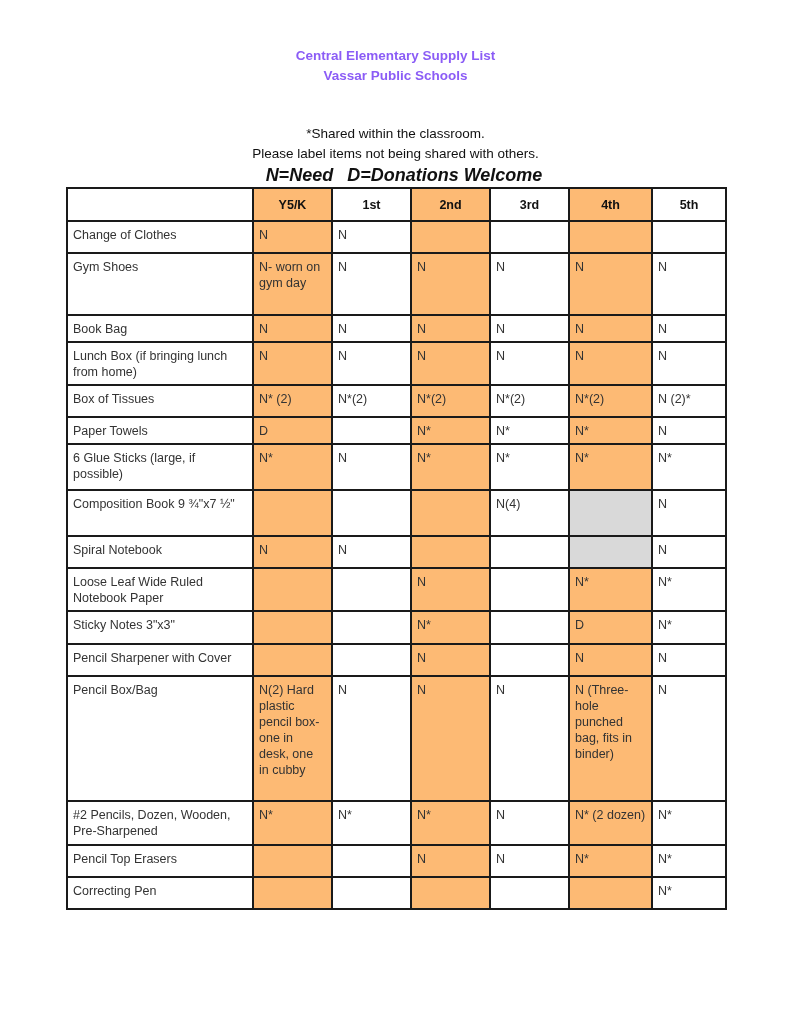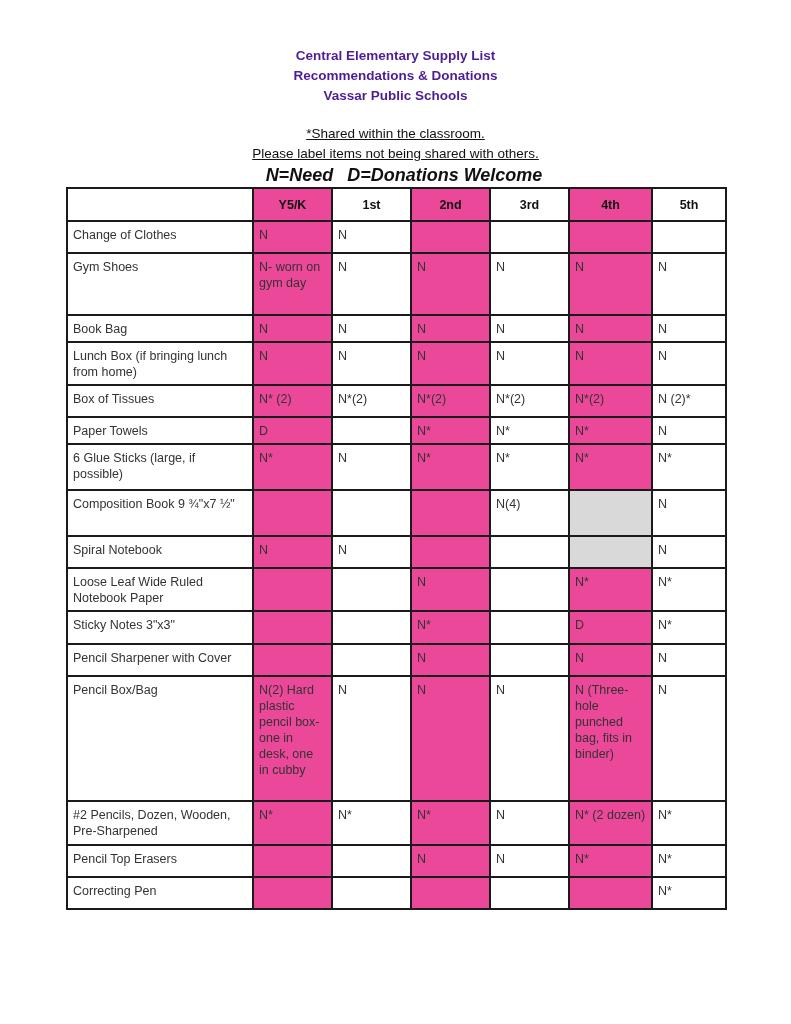--- a/index.html
+++ b/index.html
@@ -1,36 +1,35 @@
 <!DOCTYPE html>
 <html><head>
 <meta charset="utf-8">
 <style>
   html, body { margin: 0; padding: 0; background: #ffffff; }
   body { width: 791px; height: 1024px; position: relative; font-family: "Liberation Sans", sans-serif; color: #222; }
   .header { position: absolute; top: 46px; left: 0; width: 791px; text-align: center; }
-  .title-line { font-weight: bold; font-size: 13.5px; line-height: 20px; color: #4c1d95; }
+  .title-line { font-weight: bold; font-size: 13.5px; line-height: 20px; color: #8b5cf6; }
   .note-block { position: absolute; top: 124px; left: 0; width: 791px; text-align: center; }
-  .note-line { font-size: 13.5px; line-height: 20px; color: #111; text-decoration: underline; }
+  .note-line { font-size: 13.5px; line-height: 20px; color: #111; }
   .legend { font-size: 18px; font-weight: bold; font-style: italic; line-height: 24px; color: #111; margin-top: -1px; padding-left: 17px; }
   .legend span { display: inline-block; }
   .legend .sep { width: 14px; }
   table.supply { position: absolute; top: 187px; left: 66px; width: 659px; border-collapse: collapse; table-layout: fixed; }
   table.supply td, table.supply th { border: 2px solid #1a1a1a; font-size: 12.5px; padding: 5px 5px 4px 5px; vertical-align: top; line-height: 16px; color: #333; }
   table.supply th { font-weight: bold; text-align: center; vertical-align: middle; color: #111; font-size: 12.5px; }
-  .g { background: #ec4899; }
+  .g { background: #fdba74; }
   .lg { background: #d9d9d9; }
   .item { color: #333; }
 </style>
 </head>
 <body>
 
 <div class="header">
   <div class="title-line">Central Elementary Supply List</div>
-  <div class="title-line">Recommendations &amp; Donations</div>
   <div class="title-line">Vassar Public Schools</div>
 </div>
 
 <div class="note-block">
   <div class="note-line">*Shared within the classroom.</div>
   <div class="note-line">Please label items not being shared with others.</div>
   <div class="legend">
     <span>N=Need</span><span class="sep"></span><span>D=Donations Welcome</span>
   </div>
 </div>

